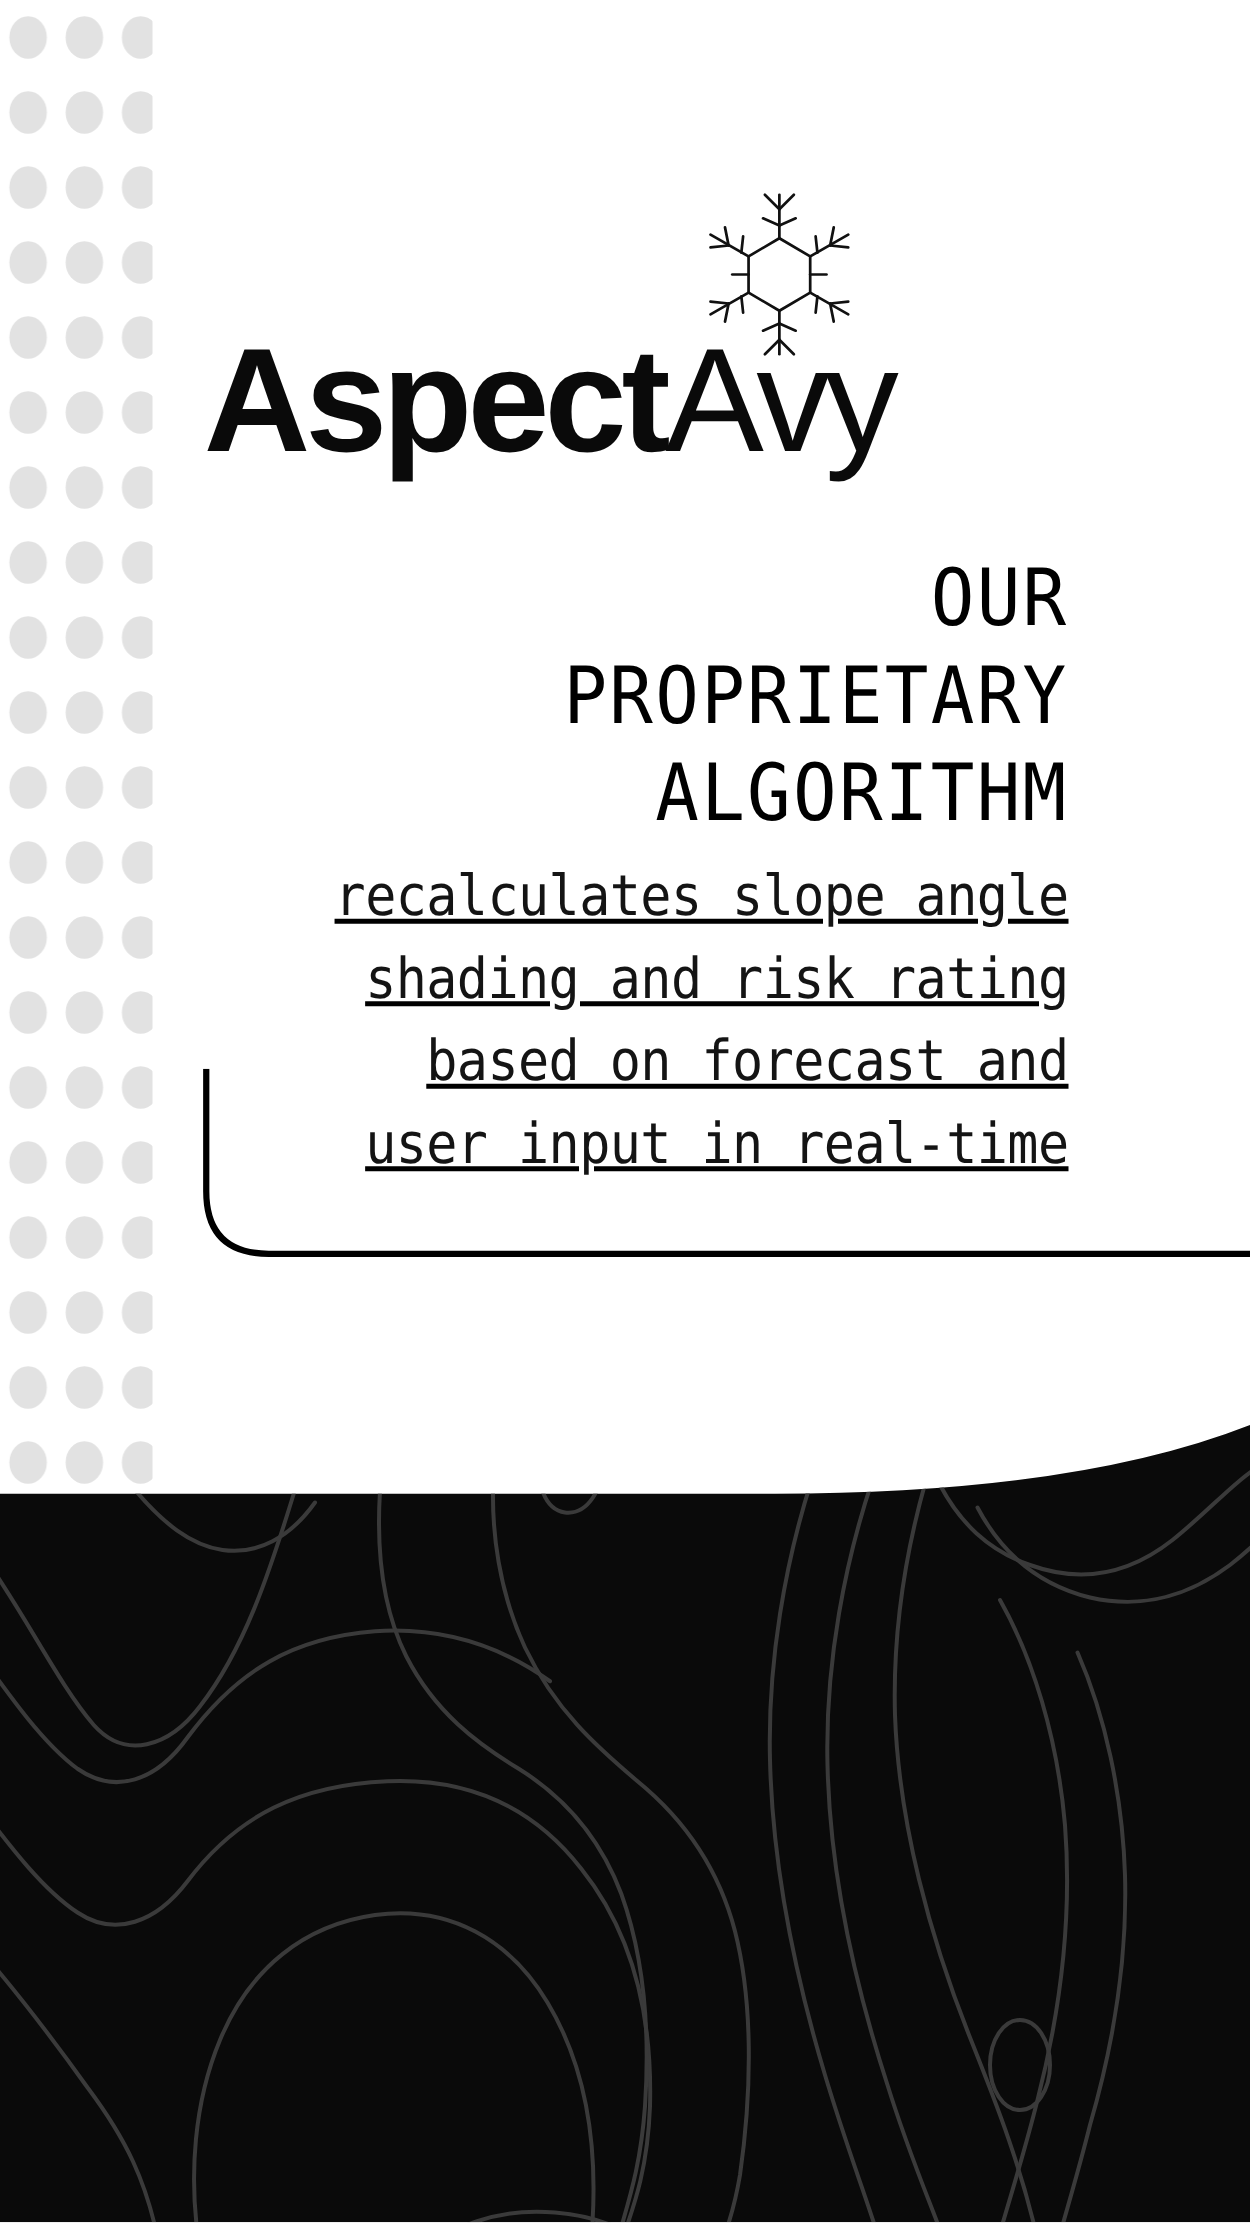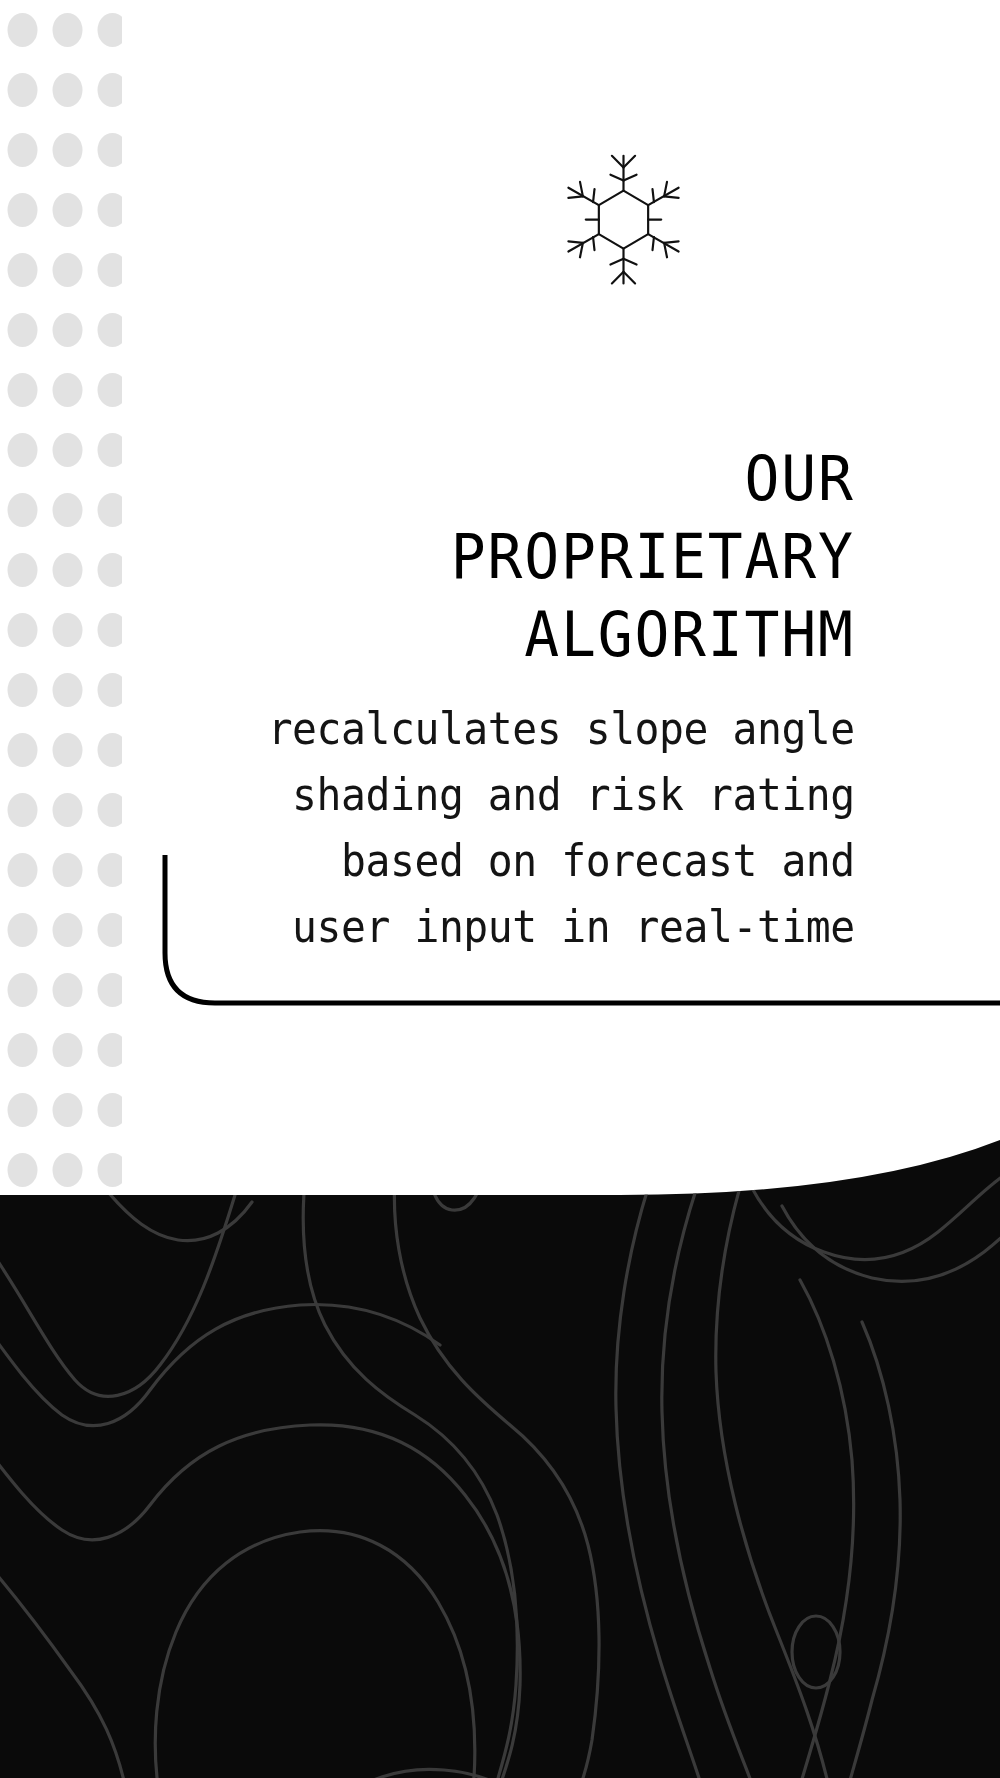--- a/index.html
+++ b/index.html
@@ -92,21 +92,22 @@
     font-size: 45px;
     font-weight: 400;
     line-height: 66px;
     letter-spacing: -0.5px;
     color: #141414;
     white-space: nowrap;
     transform: scaleX(0.92);
     transform-origin: left center;
   }
   #body-copy {
-    margin-top: 22px;
+    margin-top: 10px;
+    text-decoration: underline;
   }
 
   
   #bracket-rule {
     position: absolute;
     left: 160px;
     top: 855px;
     width: 845px;
     height: 155px;
     z-index: 3;
@@ -175,20 +176,23 @@
 
         <line x1="22" y1="64" x2="20" y2="74"></line>
         <line x1="22" y1="64" x2="12" y2="63"></line>
         <line x1="29" y1="60" x2="30" y2="69"></line>
 
         <line x1="33" y1="48" x2="24" y2="48"></line>
         <line x1="67" y1="48" x2="76" y2="48"></line>
       </g>
     </svg>
 
+    <div id="logo-wordmark">
+      <span id="logo-word-primary">Aspect</span><span id="logo-word-secondary">Avy</span>
+    </div>
   </div>
 
   <div id="copy-block">
     <div id="headline">
       <div class="headline-line">OUR</div>
       <div class="headline-line">PROPRIETARY</div>
       <div class="headline-line">ALGORITHM</div>
     </div>
     <div id="body-copy">
       <div class="body-line">recalculates slope angle</div>

